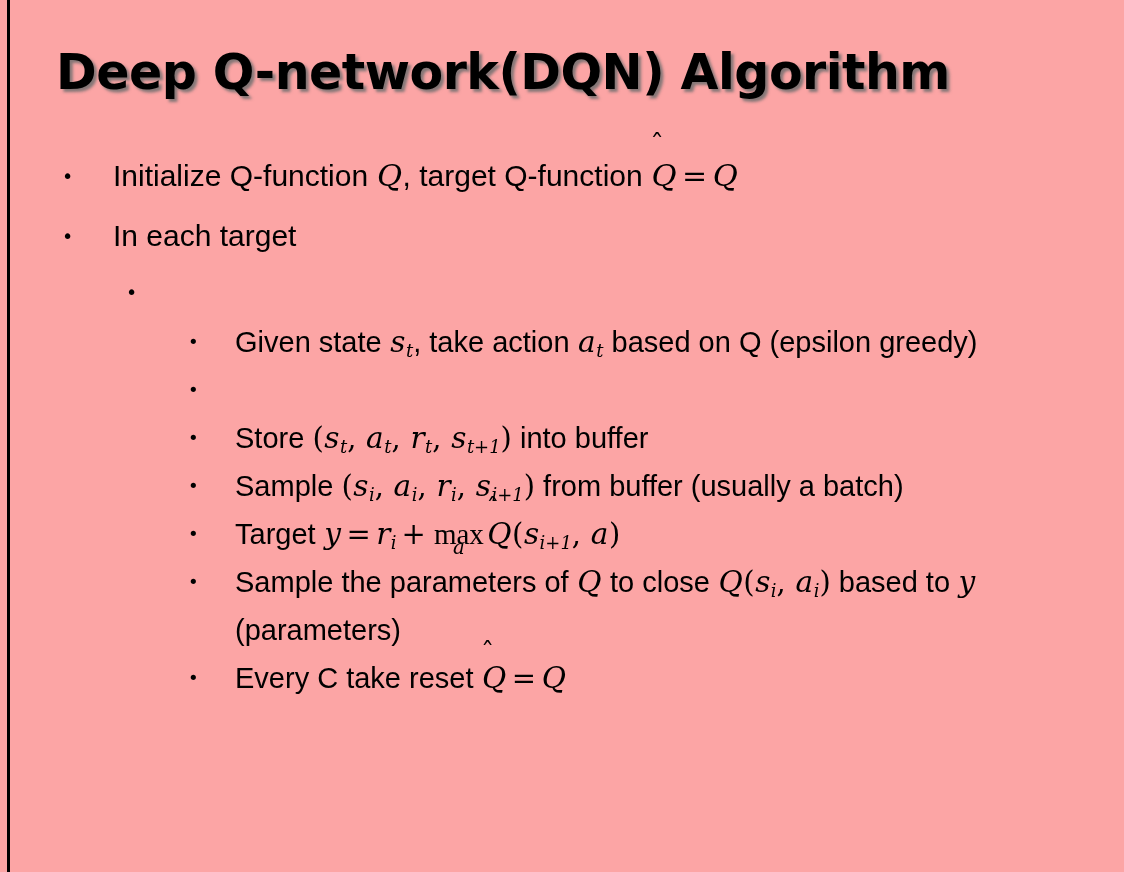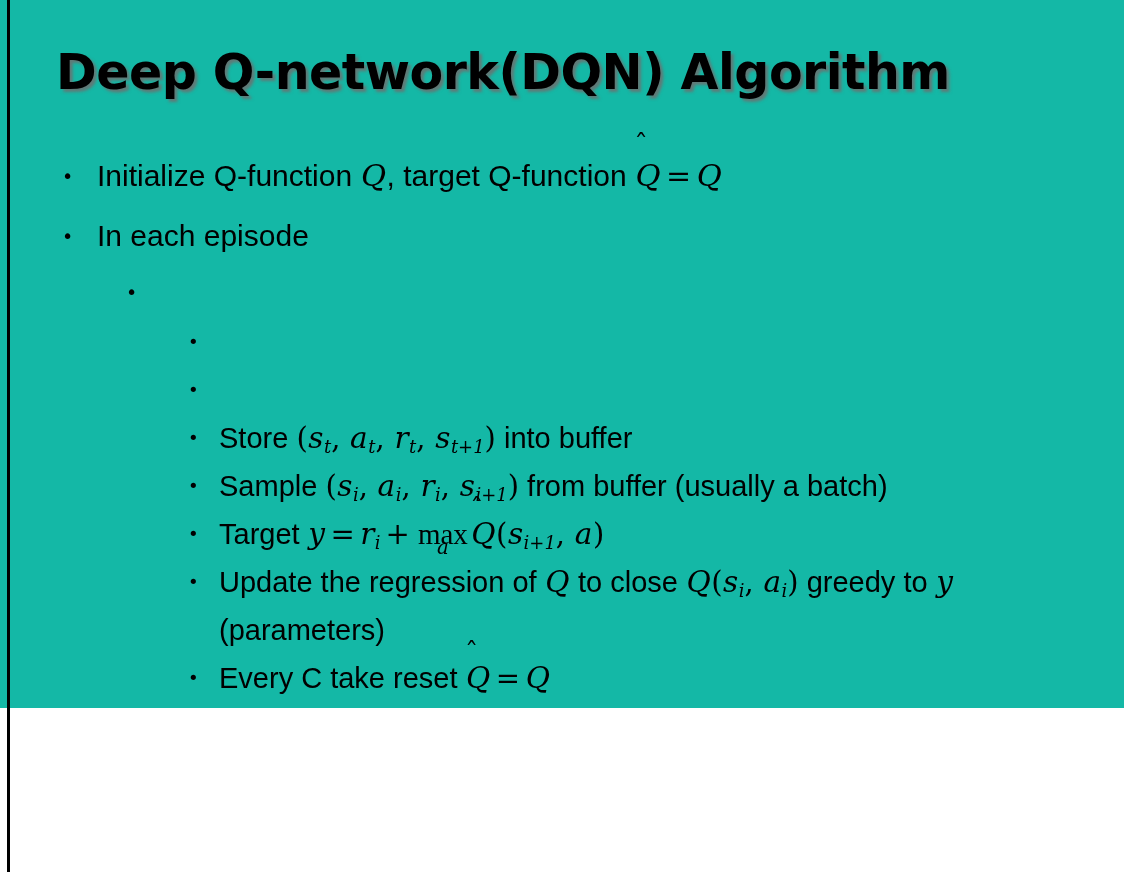--- a/index.html
+++ b/index.html
@@ -10,22 +10,22 @@
   body {
     width: 1124px;
     height: 872px;
     overflow: hidden;
     font-family: "Liberation Sans", sans-serif;
     color: #000000;
   }
   .slide {
     position: relative;
     width: 1124px;
-    height: 708px;
-    background: #14b8a6;
+    height: 872px;
+    background: #fca5a5;
     box-sizing: border-box;
   }
   
   .frame-left {
     position: absolute;
     left: 7px;
     top: 0;
     width: 3px;
     height: 872px;
     background: #000000;
@@ -58,20 +58,21 @@
     margin: 0;
   }
   .bullet-row .dot {
     flex: 0 0 auto;
     text-align: left;
     line-height: inherit;
     font-family: "DejaVu Sans", sans-serif;
   }
   .bullet-row .txt {
     flex: 1 1 auto;
+    margin-left: 16px;
   }
 
   
   .lvl1 {
     font-size: 30px;
     line-height: 60px;
     padding-left: 62px;
   }
   .lvl1 .dot { width: 35px; font-size: 19px; }
 
@@ -168,29 +169,30 @@
 
   <div class="body-list">
 
     <div class="bullet-row lvl1">
       <span class="dot">•</span>
       <span class="txt"><span>Initialize Q-function </span><span class="mi">Q</span><span>, target Q-function </span><span class="hat-wrap"><span class="mi">Q</span><span class="hat">̂</span></span><span class="eq">=</span><span class="mi">Q</span></span>
     </div>
 
     <div class="bullet-row lvl1">
       <span class="dot">•</span>
-      <span class="txt">In each episode</span>
+      <span class="txt">In each target</span>
     </div>
 
     <div class="bullet-row lvl2">
       <span class="dot">•</span>
     </div>
 
     <div class="bullet-row lvl3">
       <span class="dot">•</span>
+      <span class="txt"><span>Given state </span><span class="mi">s</span><sub class="msub">t</sub><span>, take action </span><span class="mi">a</span><sub class="msub">t</sub><span> based on Q (epsilon greedy)</span></span>
     </div>
 
     <div class="bullet-row lvl3">
       <span class="dot">•</span>
     </div>
 
     <div class="bullet-row lvl3">
       <span class="dot">•</span>
       <span class="txt"><span>Store </span><span class="paren">(</span><span class="mi">s</span><sub class="msub">t</sub><span class="mn">, </span><span class="mi">a</span><sub class="msub">t</sub><span class="mn">, </span><span class="mi">r</span><sub class="msub">t</sub><span class="mn">, </span><span class="mi">s</span><sub class="msub">t+1</sub><span class="paren">)</span><span> into buffer</span></span>
     </div>
@@ -200,21 +202,21 @@
       <span class="txt"><span>Sample </span><span class="paren">(</span><span class="mi">s</span><sub class="msub">i</sub><span class="mn">, </span><span class="mi">a</span><sub class="msub">i</sub><span class="mn">, </span><span class="mi">r</span><sub class="msub">i</sub><span class="mn">, </span><span class="mi">s</span><sub class="msub">i+1</sub><span class="paren">)</span><span> from buffer (usually a batch)</span></span>
     </div>
 
     <div class="bullet-row lvl3">
       <span class="dot">•</span>
       <span class="txt"><span>Target </span><span class="mi">y</span><span class="eq">=</span><span class="mi">r</span><sub class="msub">i</sub><span class="eq">+</span><span class="maxop"><span class="mtop">max</span><span class="munder">a</span></span><span class="hat-wrap"><span class="mi">Q</span><span class="hat">̂</span></span><span class="paren">(</span><span class="mi">s</span><sub class="msub">i+1</sub><span class="mn">, </span><span class="mi">a</span><span class="paren">)</span></span>
     </div>
 
     <div class="bullet-row lvl3">
       <span class="dot">•</span>
-      <span class="txt"><span>Update the regression of </span><span class="mi">Q</span><span> to close </span><span class="mi">Q</span><span class="paren">(</span><span class="mi">s</span><sub class="msub">i</sub><span class="mn">, </span><span class="mi">a</span><sub class="msub">i</sub><span class="paren">)</span><span> greedy to </span><span class="mi">y</span><span> (parameters)</span></span>
+      <span class="txt"><span>Sample the parameters of </span><span class="mi">Q</span><span> to close </span><span class="mi">Q</span><span class="paren">(</span><span class="mi">s</span><sub class="msub">i</sub><span class="mn">, </span><span class="mi">a</span><sub class="msub">i</sub><span class="paren">)</span><span> based to </span><span class="mi">y</span><span> (parameters)</span></span>
     </div>
 
     <div class="bullet-row lvl3">
       <span class="dot">•</span>
       <span class="txt"><span>Every C take reset </span><span class="hat-wrap"><span class="mi">Q</span><span class="hat">̂</span></span><span class="eq">=</span><span class="mi">Q</span></span>
     </div>
 
   </div>
 </div>
 

